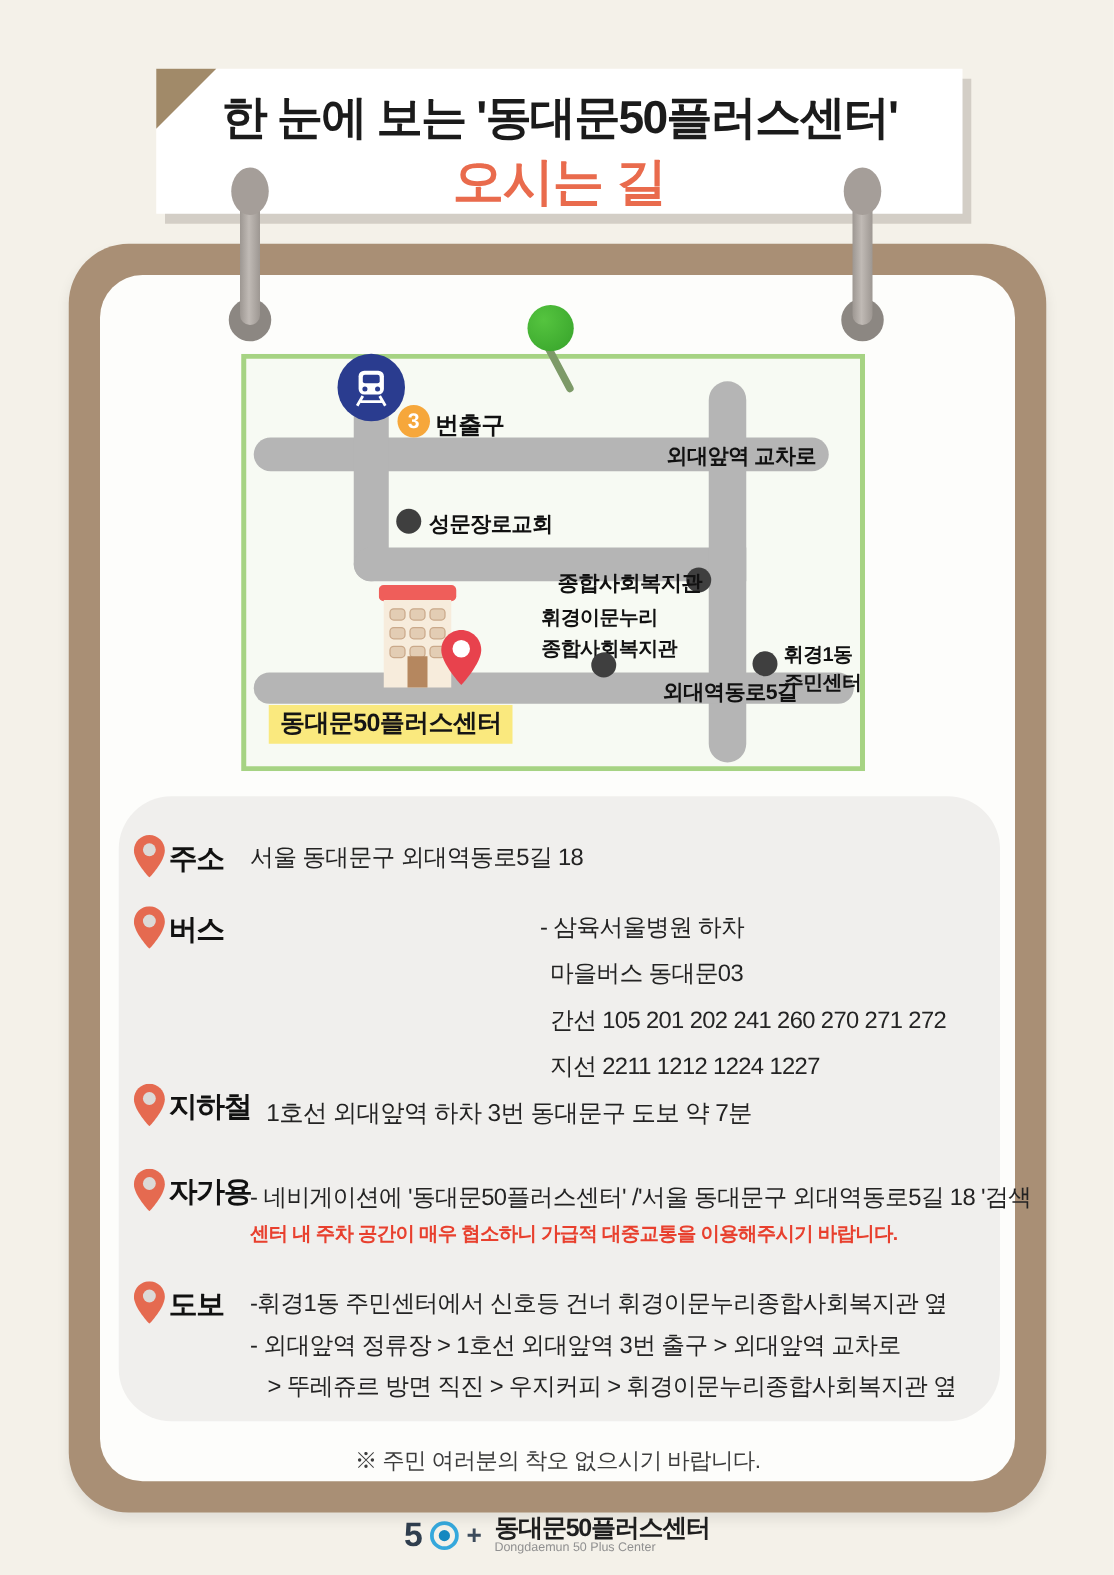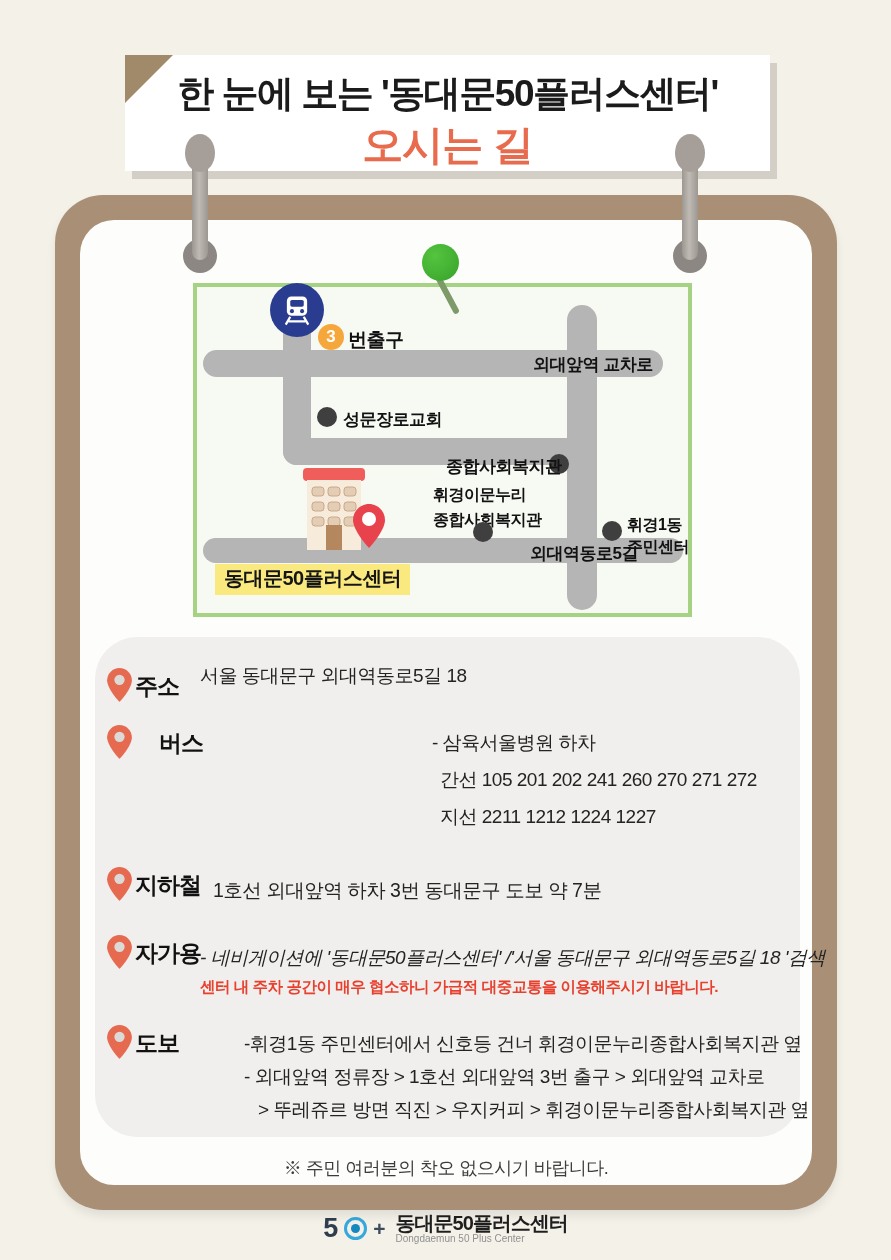--- a/index.html
+++ b/index.html
@@ -110,39 +110,39 @@
   
   .info-panel {
     left:95px; top:637px; width:705px; height:500px;
     background:#f0efed; border-radius:42px; z-index:2;
   }
   .pin { position:absolute; width:25px; height:34px; }
   .sec-label { position:absolute; font-size:23px; font-weight:800; color:#111; letter-spacing:-1px; white-space:nowrap; }
   .sec-text  { position:absolute; font-size:19px; color:#232323; letter-spacing:-0.5px; white-space:nowrap; }
 
   .pin-address { left:12px; top:31px; }   .lbl-address { left:40px; top:34px; }
-  .txt-address { left:105px; top:26px; }
-
-  .pin-bus { left:12px; top:88px; }       .lbl-bus { left:40px; top:91px;margin-left:24px; }
+  .txt-address { left:105px; top:36px; }
+
+  .pin-bus { left:12px; top:88px; }       .lbl-bus { left:40px; top:91px; }
   .bus-col { position:absolute; font-size:19px; color:#232323; line-height:37px; letter-spacing:-0.5px; white-space:nowrap; }
   .bus-left  { left:105px; top:87px; }
   .bus-right { left:337px; top:87px; }
   .bus-col div:not(:first-child) { padding-left:8px; }
 
   .pin-subway { left:12px; top:230px; }   .lbl-subway { left:40px; top:233px; }
   .txt-subway { left:118px; top:240px; font-size:19.5px; }
 
   .pin-car { left:12px; top:298px; }      .lbl-car { left:40px; top:301px; }
-  .txt-car { left:105px; top:308px;font-style:italic; }
+  .txt-car { left:105px; top:308px; }
   .txt-warning { position:absolute; left:105px; top:340px; font-size:15.5px; font-weight:700;
                  color:#e8402e; letter-spacing:-0.5px; white-space:nowrap; }
 
   .pin-walk { left:12px; top:388px; }     .lbl-walk { left:40px; top:391px;text-align:right; }
   .walk-lines { position:absolute; left:105px; top:390px; font-size:19px; color:#232323;
-                line-height:33px; letter-spacing:-0.5px; white-space:nowrap;margin-left:44px; }
+                line-height:33px; letter-spacing:-0.5px; white-space:nowrap; }
   .walk-lines div:nth-child(3) { padding-left:14px; }
 
   
   .note {
     left:80px; top:1156px; width:732px; text-align:center;
     font-size:18px; color:#3c3c3c; letter-spacing:-0.5px; z-index:2;
   }
   .footer {
     left:0; top:1213px; width:100%; display:flex;
     align-items:center; justify-content:center; gap:6px;
@@ -259,20 +259,21 @@
   <div class="sec-label lbl-address">주소</div>
   <div class="sec-text txt-address">서울 동대문구 외대역동로5길 18</div>
 
   <svg class="pin pin-bus" viewBox="0 0 24 33">
     <path d="M12 0C5.4 0 0 5.4 0 12c0 8.6 12 21 12 21s12-12.4 12-21C24 5.4 18.6 0 12 0z" fill="#e56a50"></path>
     <circle cx="12" cy="11.5" r="5" fill="#dcdad7"></circle>
   </svg>
   <div class="sec-label lbl-bus">버스</div>
   <div class="bus-col bus-right">
     <div>- 삼육서울병원 하차</div>
+    <div>마을버스 동대문03</div>
     <div>간선 105 201 202 241 260 270 271 272</div>
     <div>지선 2211 1212 1224 1227</div>
   </div>
 
   <svg class="pin pin-subway" viewBox="0 0 24 33">
     <path d="M12 0C5.4 0 0 5.4 0 12c0 8.6 12 21 12 21s12-12.4 12-21C24 5.4 18.6 0 12 0z" fill="#e56a50"></path>
     <circle cx="12" cy="11.5" r="5" fill="#dcdad7"></circle>
   </svg>
   <div class="sec-label lbl-subway">지하철</div>
   <div class="sec-text txt-subway">1호선 외대앞역 하차 3번 동대문구 도보 약 7분</div>

